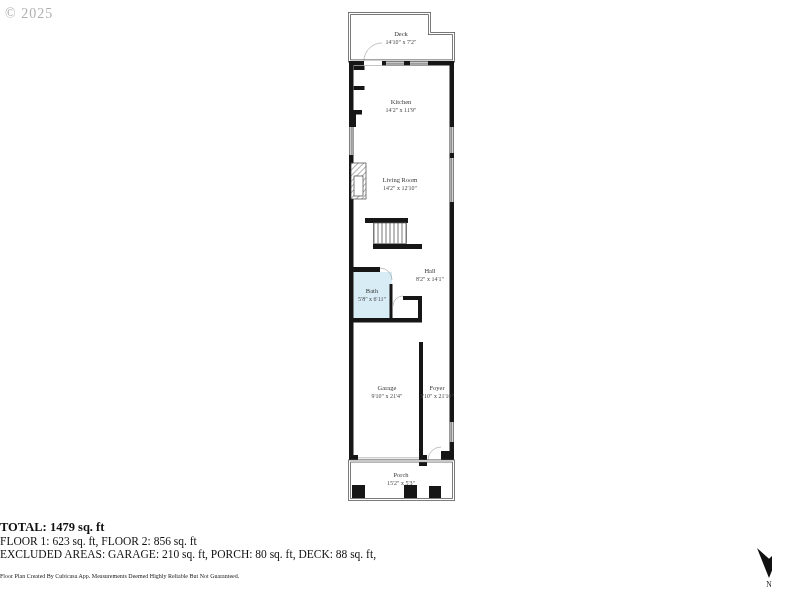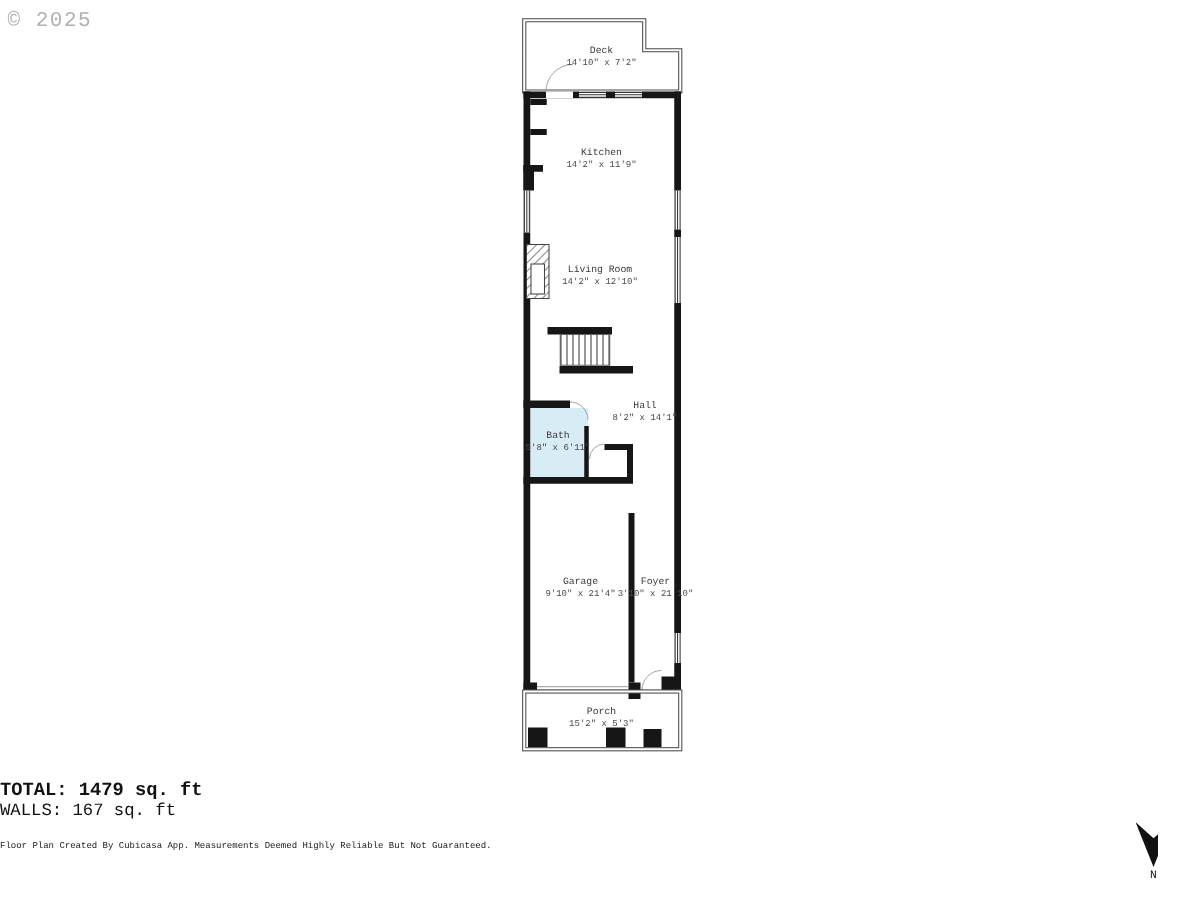--- a/index.html
+++ b/index.html
@@ -1,17 +1,17 @@
 <!DOCTYPE html>
 <html><head>
 <meta charset="utf-8">
 <style>
   html,body{margin:0;padding:0;background:#fff;}
   .page{position:relative;width:772px;height:600px;background:#ffffff;overflow:hidden;
-        font-family:Liberation Mono, monospace;}
+        font-family:Liberation Serif, serif;}
   .watermark{position:absolute;left:5px;top:6px;font-size:14px;letter-spacing:1px;color:#b0b0b0;}
   svg.plan{position:absolute;left:0;top:0;}
   .room-label{position:absolute;transform:translateX(-50%);text-align:center;
               color:#3a3a3a;white-space:nowrap;z-index:5;}
   .room-label .rname{display:block;font-size:6.5px;line-height:8px;}
   .room-label .rdims{display:block;font-size:6px;line-height:8px;color:#4a4a4a;}
   .summary{position:absolute;left:0;top:520px;width:800px;text-align:left;color:#111;z-index:5;}
   .summary .total{font-size:12.5px;font-weight:bold;line-height:15px;}
   .summary .sline{font-size:11.5px;line-height:12.5px;}
   .summary .disclaimer{font-size:6px;line-height:8px;margin-top:12px;color:#222;}
@@ -146,21 +146,22 @@
     <span class="rname">Foyer</span>
     <span class="rdims">3'10" x 21'10"</span>
   </div>
   <div class="room-label" style="left:401px;top:471px">
     <span class="rname">Porch</span>
     <span class="rdims">15'2" x 5'3"</span>
   </div>
 
   <div class="summary">
     <div class="total">TOTAL: 1479 sq. ft</div>
-    <div class="sline">WALLS: 167 sq. ft</div>
+    <div class="sline">FLOOR 1: 623 sq. ft, FLOOR 2: 856 sq. ft</div>
+    <div class="sline">EXCLUDED AREAS: GARAGE: 210 sq. ft, PORCH: 80 sq. ft, DECK: 88 sq. ft,</div>
     <div class="disclaimer">Floor Plan Created By Cubicasa App. Measurements Deemed Highly Reliable But Not Guaranteed.</div>
   </div>
 
   <div class="compass">
     <div class="arrow"></div>
     <div class="n">N</div>
   </div>
 
 </div>
 

